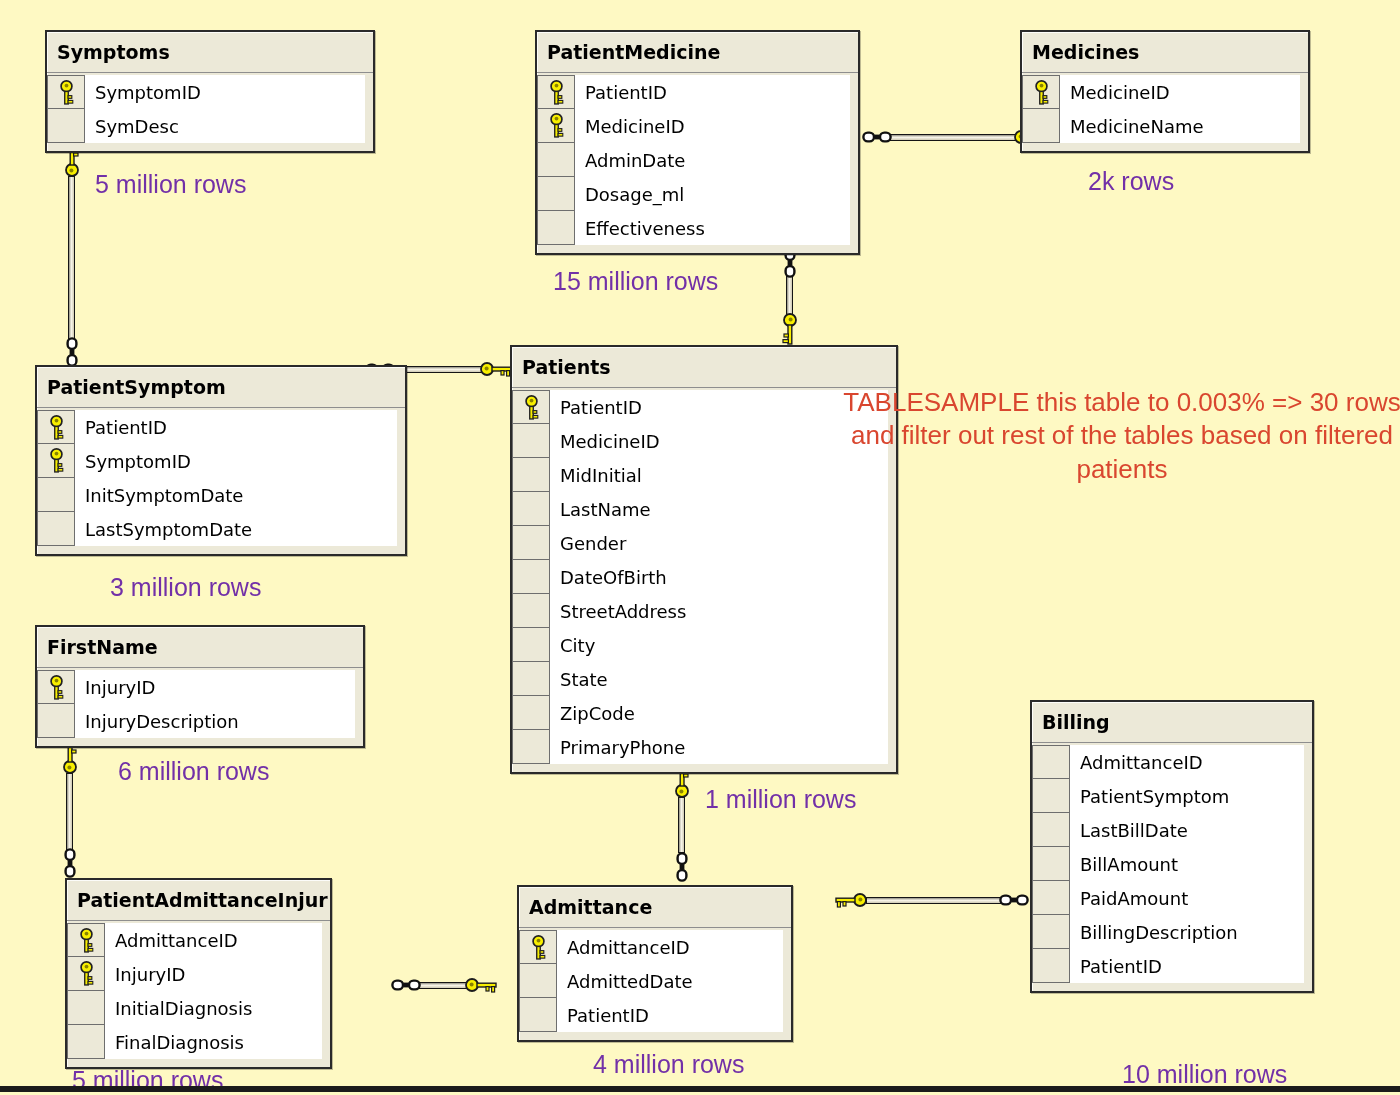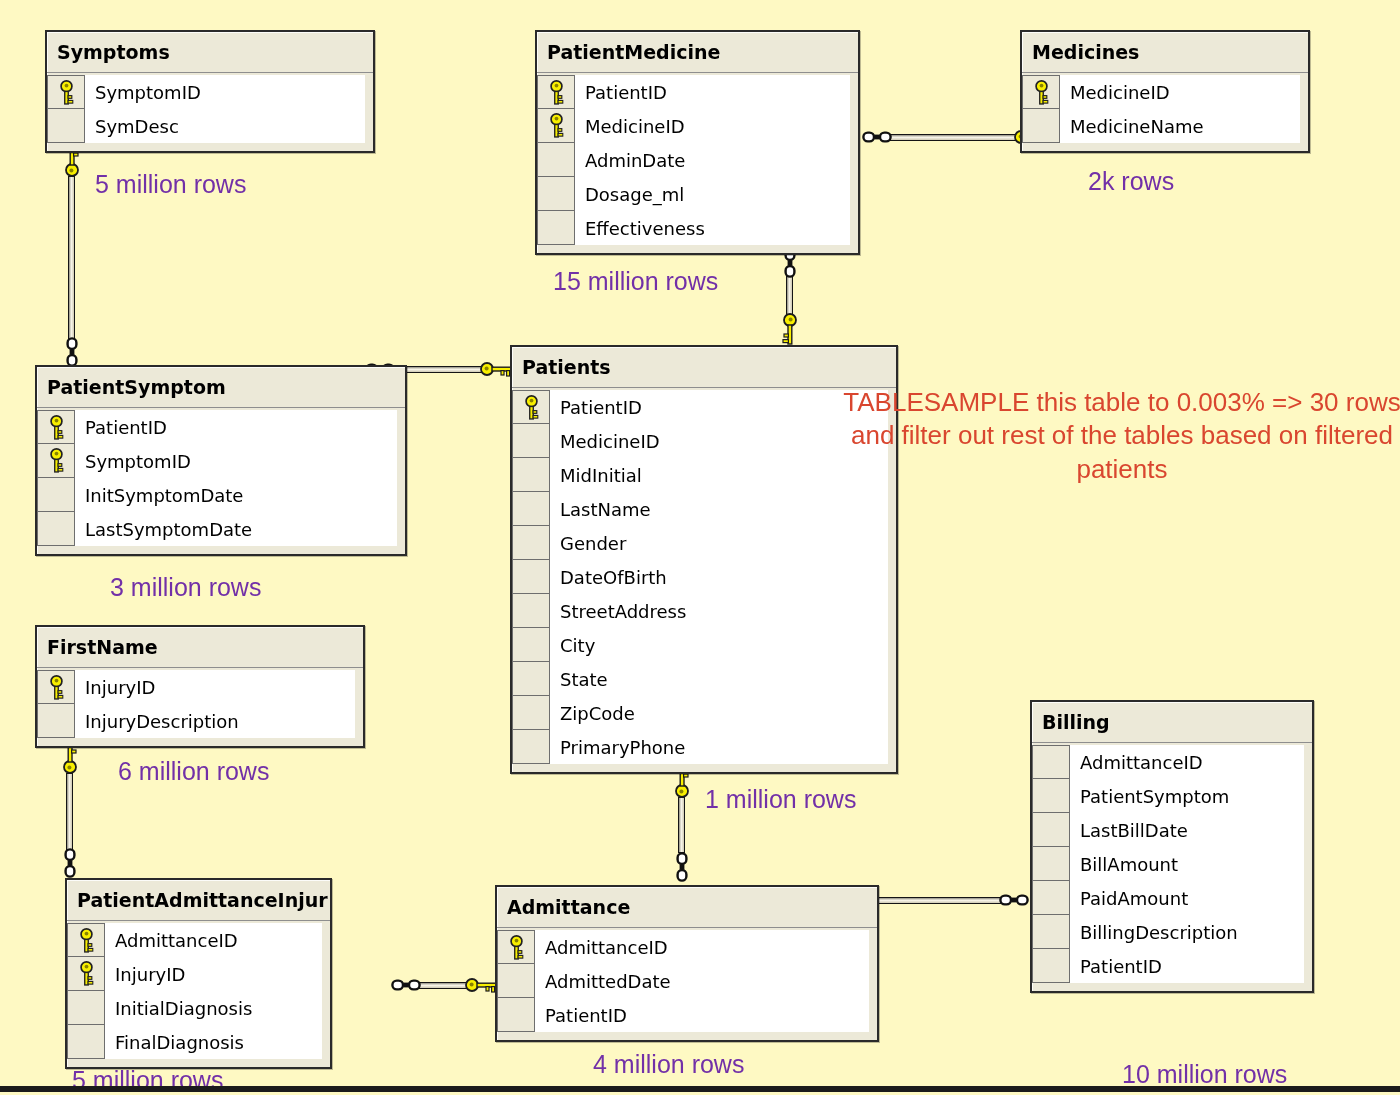--- a/index.html
+++ b/index.html
@@ -367,21 +367,21 @@
       <div class="field-name">InitialDiagnosis</div>
     </div>
 
     <div class="row">
       <div class="icon-cell"></div>
       <div class="field-name">FinalDiagnosis</div>
     </div>
   </div>
   </div>
 
-  <div class="tbl" style="left:495px;top:885px;width:384px">
+  <div class="tbl" style="left:517px;top:885px;width:276px">
     <div class="tbl-header">Admittance</div>
     <div class="tbl-grid">
     <div class="row">
       <div class="icon-cell">
             <svg class="key-svg" viewBox="0 0 14 24">
               <use href="#key-vert"></use>
             </svg>
           </div>
       <div class="field-name">AdmittanceID</div>
     </div>

